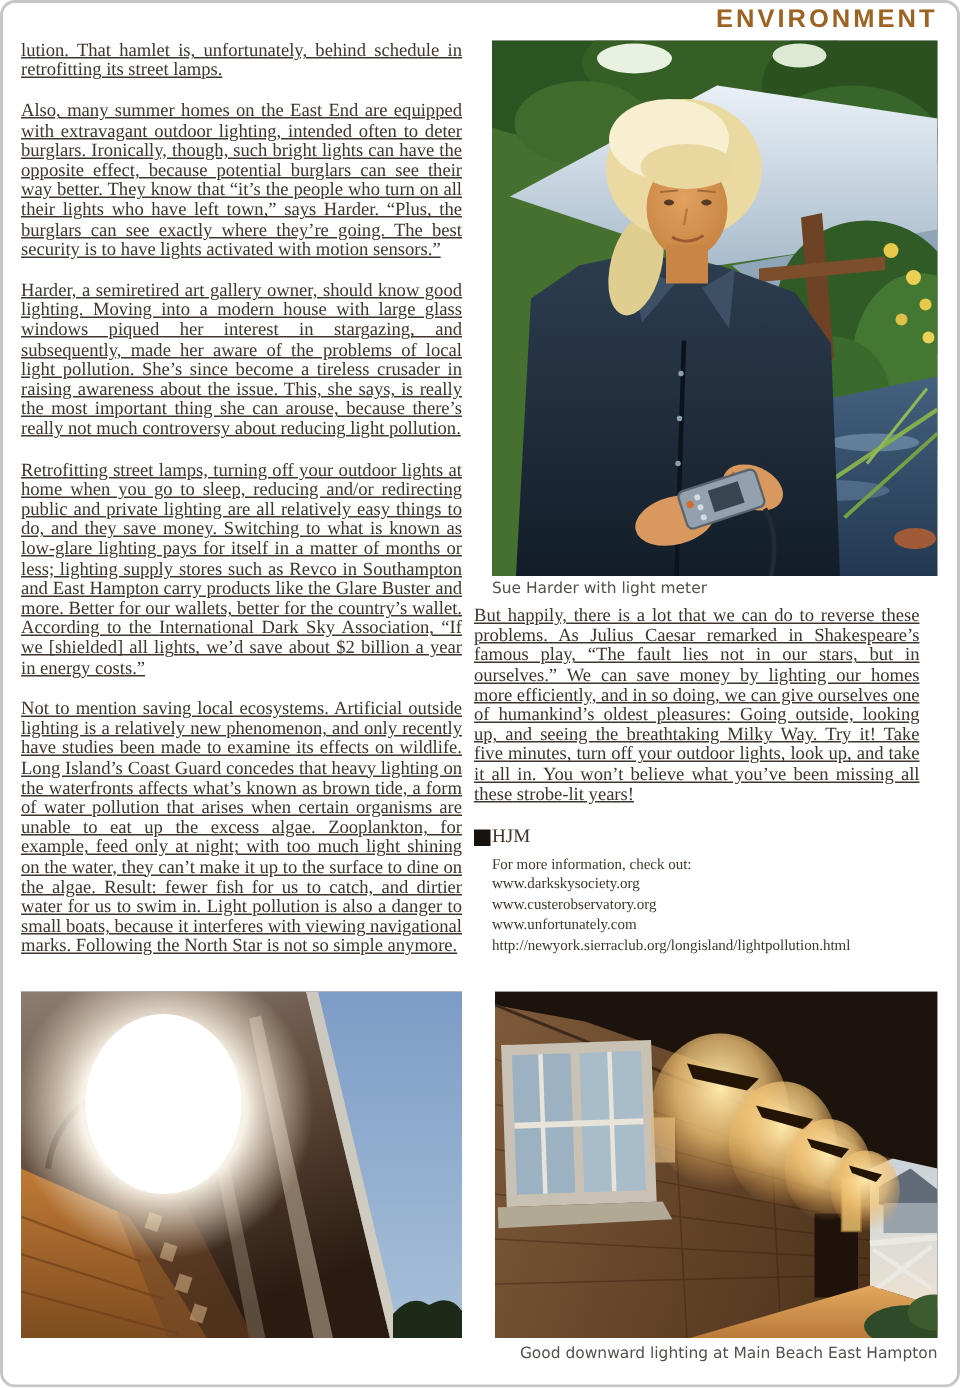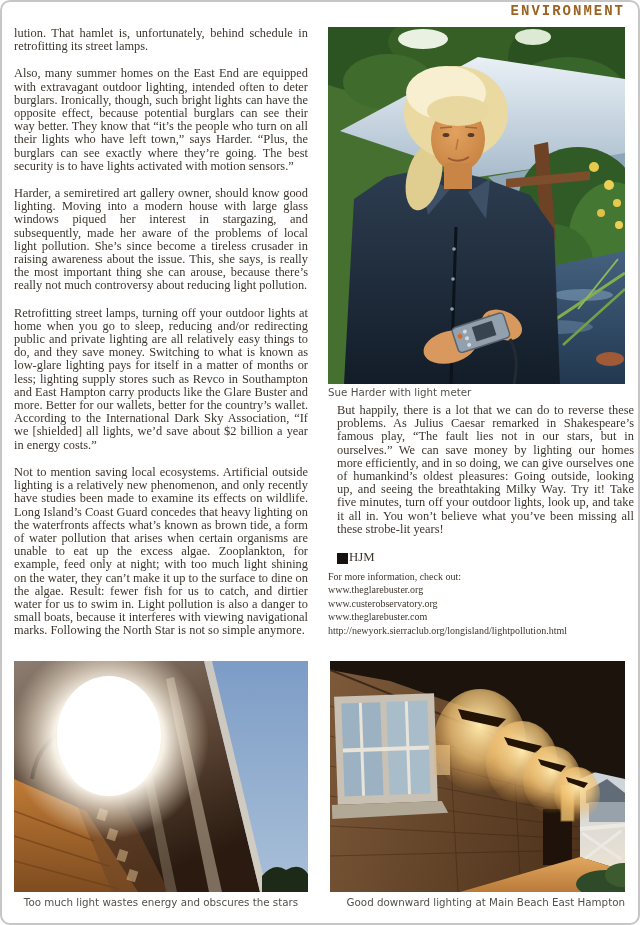--- a/index.html
+++ b/index.html
@@ -7,41 +7,41 @@
     position:relative;width:640px;height:925px;box-sizing:border-box;
     background:#fff;overflow:hidden;
     font-family:"Liberation Serif", serif;color:#3e352c;
   }
   .page-frame{
     position:absolute;inset:0;border:2px solid #c6c6c6;border-radius:10px;
     pointer-events:none;z-index:20;
   }
   .section-label{
     position:absolute;top:3px;left:328px;width:297px;text-align:right;
-    font-family:Liberation Mono, monospace;font-weight:bold;
-    font-size:14px;letter-spacing:2px;color:#9c6322;
+    font-family:Liberation Sans, sans-serif;font-weight:bold;
+    font-size:17px;letter-spacing:2px;color:#9c6322;
   }
   .col-left{position:absolute;left:14px;top:27px;width:294px;}
   .col-left p, .col-right-text p{
     margin:0 0 14px 0;text-align:justify;
-    font-size:12.4px;line-height:13.2px;
+    font-size:12.4px;line-height:13.2px;text-decoration:underline;
   }
   .photo{position:absolute;overflow:hidden;background:#777;}
   .photo svg{display:block;}
   .photo-sue{left:328px;top:27px;width:297px;height:357px;}
   .photo-glare{left:14px;top:661px;width:294px;height:231px;}
   .photo-beach{left:330px;top:661px;width:295px;height:231px;}
   .caption{
     position:absolute;font-family:"DejaVu Sans", sans-serif;
     font-size:10.3px;color:#53504b;line-height:12px;
   }
   .caption-sue{left:328px;top:386px;width:297px;}
   .caption-left{left:14px;top:896px;width:294px;text-align:center;}
   .caption-right{left:330px;top:896px;width:295px;text-align:right;}
-  .col-right-text{position:absolute;left:337px;top:404px;width:297px;}
+  .col-right-text{position:absolute;left:316px;top:404px;width:297px;}
   .byline{font-size:12.8px;line-height:14px;display:flex;align-items:flex-end;}
   .end-mark{
     display:inline-block;width:11px;height:11px;background:#17120e;
     margin-right:1px;
   }
   .info-block{position:absolute;left:328px;top:570px;width:297px;
     font-size:10px;line-height:13.4px;}
   .info-block .url{word-break:break-all;}
 </style>
 </head>
@@ -154,23 +154,23 @@
   <div class="col-right-text">
     <p>But happily, there is a lot that we can do to reverse these problems. As Julius Caesar remarked in Shakespeare’s famous play, “The fault lies not in our stars, but in ourselves.” We can save money by lighting our homes more efficiently, and in so doing, we can give ourselves one of humankind’s oldest pleasures: Going outside, looking up, and seeing the breathtaking Milky Way. Try it! Take five minutes, turn off your outdoor lights, look up, and take it all in. You won’t believe what you’ve been missing all these strobe-lit years!</p>
     <div class="byline">
       <span class="end-mark"></span>
       <span>HJM</span>
     </div>
   </div>
 
   <div class="info-block">
     <div>For more information, check out:</div>
-    <div class="url">www.theglarebuster.org</div>
+    <div class="url">www.darkskysociety.org</div>
     <div class="url">www.custerobservatory.org</div>
-    <div class="url">www.theglarebuster.com</div>
+    <div class="url">www.unfortunately.com</div>
     <div class="url">http://newyork.sierraclub.org/longisland/lightpollution.html</div>
   </div>
 
   <div class="photo photo-glare">
     <svg width="294" height="231" viewBox="0 0 294 231" xmlns="http://www.w3.org/2000/svg">
       <defs>
         <linearGradient id="gSky" x1="0" y1="0" x2="0" y2="1">
           <stop offset="0" stop-color="#7d9cc6"></stop>
             <stop offset="1" stop-color="#a9c0d8"></stop>
         </linearGradient>
@@ -211,21 +211,20 @@
         <rect x="114" y="209" width="9" height="11" transform="rotate(18 118 214)"></rect>
       </g>
 
       <path d="M18,118 q6,-40 42,-52" stroke="#2a2018" stroke-width="4" fill="none" opacity="0.8"></path>
       <circle cx="95" cy="78" r="100" fill="url(#gGlow)"></circle>
       <ellipse cx="95" cy="75" rx="52" ry="60" fill="#ffffff"></ellipse>
 
       <path d="M248,215 q12,-14 24,-6 q14,-8 22,4 l0,18 l-46,0 z" fill="#1e2a18"></path>
     </svg>
   </div>
-  <div class="caption caption-left">Too much light wastes energy and obscures the stars</div>
 
   <div class="photo photo-beach">
     <svg width="295" height="231" viewBox="0 0 295 231" xmlns="http://www.w3.org/2000/svg">
       <defs>
         <linearGradient id="gWall2" x1="0" y1="0" x2="1" y2="0.3">
           <stop offset="0" stop-color="#7e5a3a"></stop>
             <stop offset="1" stop-color="#4e331c"></stop>
         </linearGradient>
         <linearGradient id="gDusk" x1="0" y1="0" x2="0" y2="1">
           <stop offset="0" stop-color="#c6d2dc"></stop>

